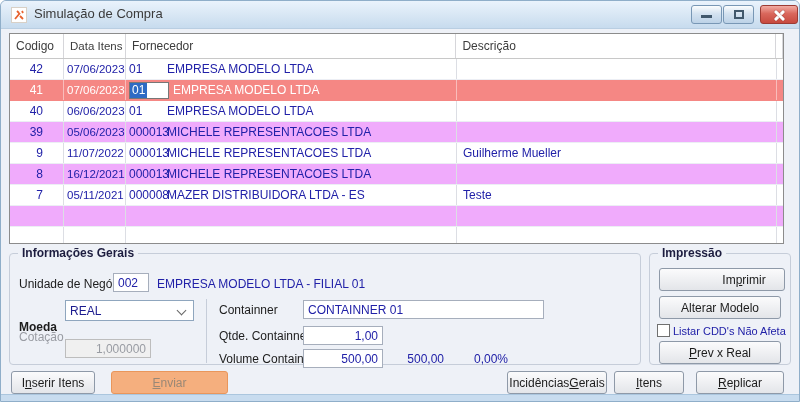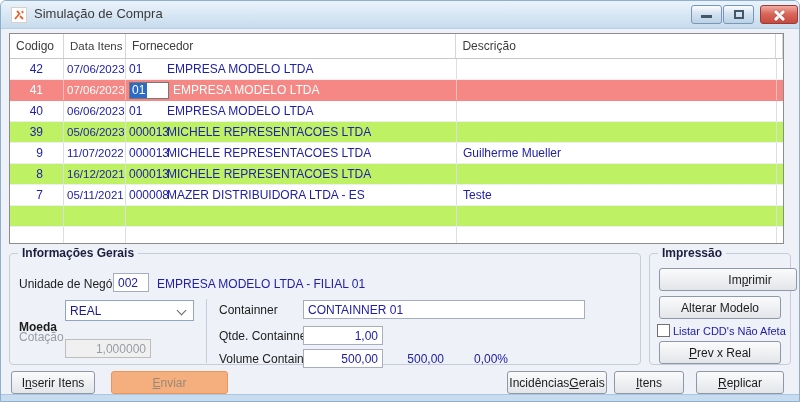--- a/index.html
+++ b/index.html
@@ -32,21 +32,21 @@
       background:#fff; border-radius:1px; box-shadow:0 0 1px #7e2c26; }
   .glyph-close::before { transform:rotate(45deg); }
   .glyph-close::after  { transform:rotate(-45deg); }
 
   
   .grid { position:absolute; left:8px; top:32px; width:775px; height:211px; background:#fff;
           border:1px solid #8C8C8C; overflow:hidden; }
   .grid-header { display:flex; height:25px; background:#fff; border-bottom:1px solid #C8C8C8; }
   .grid-header .hcell { border-right:1px solid #D6D6DA; color:#3C3C3C; display:flex; align-items:center; padding-left:6px; }
   .row { display:flex; height:21px; border-bottom:1px solid #ECEEF4; background:#fff; }
-  .row.alt { background:#bef264; }
+  .row.alt { background:#f0abfc; }
   .row.selected { background:#F58784; border-bottom:1px solid #F58784; }
   .cell { border-right:1px solid #DCDEE4; display:flex; align-items:center; overflow:hidden; white-space:nowrap; }
   .row.selected .cell { border-right-color:rgba(255,255,255,0.45); }
   .c-codigo { width:54px; justify-content:flex-end; padding-right:20px; }
   .c-data   { width:62px; padding-left:3px; font-size:11.5px; }
   .c-forn   { width:331px; padding-left:3px; }
   .c-desc   { width:320px; padding-left:6px; }
   .c-rest   { flex:1; border-right:none; }
   .navy, .row .cell { color:#2121A8; }
   .row.selected .cell { color:#FFFFFF; }
@@ -224,34 +224,34 @@
     <span>REAL</span>
     <span class="chev"></span>
   </div>
 
   <span class="lbl lbl-gray" style="left:18px; top:329px;">Cotação</span>
   <input class="fld fld-right fld-disabled" style="left: 64px; top: 326px; width: 86px; height: 19px; margin-top: 12px;" readonly="" disabled="" value="1,000000">
 
   <div class="vdivider" style="left:205px; top:298px; height:64px;"></div>
 
   <span class="lbl" style="left:218px; top:302px;">Containner</span>
-  <input class="fld" style="left: 302px; top: 299px; width: 282px; height: 19px;" readonly="" value="CONTAINNER 01">
+  <input class="fld" style="left: 302px; top: 299px; width: 241px; height: 19px;" readonly="" value="CONTAINNER 01">
 
   <span class="lbl" style="left:218px; top:328px;">Qtde. Containner</span>
   <input class="fld fld-right" style="left: 302px; top: 325px; width: 80px; height: 19px; padding-left: 24px;" readonly="" value="1,00">
 
   <span class="lbl" style="left:218px; top:351px;">Volume Containner</span>
   <input class="fld fld-right" style="left: 302px; top: 348px; width: 80px; height: 19px;" readonly="" value="500,00">
   <span class="static-navy" style="left:388px; top:351px; width:55px; text-align:right; display:inline-block;">500,00</span>
   <span class="static-navy" style="left:473px; top:351px;">0,00%</span>
 
   <div class="groupbox" style="left:648px; top:252px; width:142px; height:112px;">
     <span class="gb-title">Impressão</span>
   </div>
-  <button class="btn" style="left:658px; top:267px; width:138px;padding-left:44px;">
+  <button class="btn" style="left:658px; top:267px; width:126px;padding-left:44px;">
       <span>Im</span>
       <span class="u">p</span>
       <span>rimir</span>
     </button>
   <button class="btn" style="left:658px; top:295px; width:122px;">
       <span>Alterar Modelo</span>
     </button>
   <span class="checkbox" style="left:656px; top:323px;"></span>
   <span class="chk-label" style="left:672px; top:324px;">Listar CDD's Não Afeta</span>
   <button class="btn" style="left:658px; top:340px; width:122px;">

